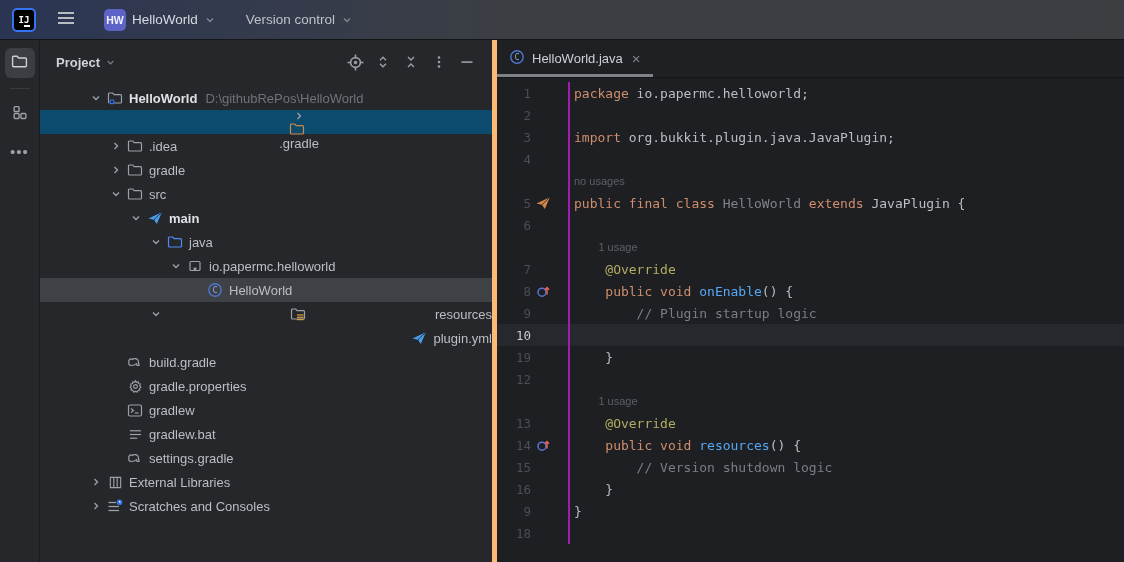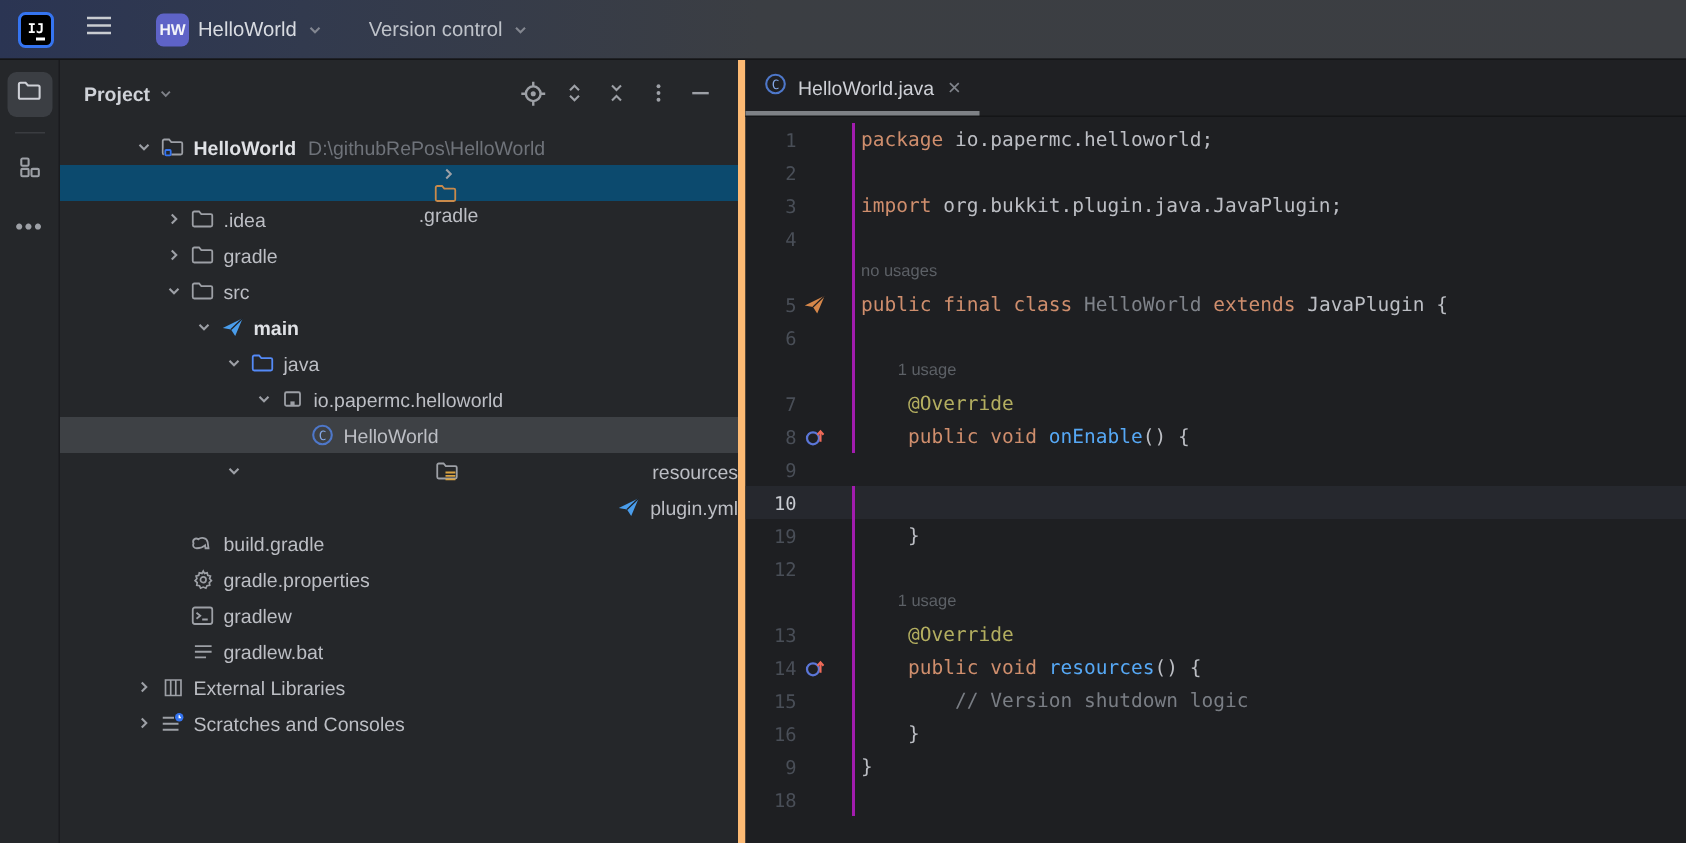--- a/index.html
+++ b/index.html
@@ -385,20 +385,29 @@
               <svg width="15" height="13" viewBox="0 0 16 14">
                 <g stroke="#9DA0A6" stroke-width="1.3">
                   <line x1="2" y1="3" x2="14" y2="3"></line>
                   <line x1="2" y1="7" x2="14" y2="7"></line>
                   <line x1="2" y1="11" x2="10" y2="11"></line>
                 </g>
               </svg>
             </span>
             <span class="tree-label">gradlew.bat</span>
           </div>
+          <div class="tree-row" style="padding-left: 66px;">
+            <span class="tw chev"></span>
+            <span class="tw icon">
+              <svg width="16" height="16" viewBox="0 0 16 16">
+                <path d="M4.2 11.5 c-2.3 0-2.9-1.9-2.2-3.2 c-1-2.3 1.3-4.2 3.2-2.8 c1.9-1.6 5.6-1.2 6.2 1.8 l.6 4.2 h-2 l-.3-1.9 c-1.4 1.3-3.6 1.9-5.5 1.9 z" fill="none" stroke="#9DA0A6" stroke-width="1.2"></path>
+              </svg>
+            </span>
+            <span class="tree-label">settings.gradle</span>
+          </div>
           <div class="tree-row" style="padding-left: 46px;">
             <span class="tw chev">
               <svg width="12" height="12" viewBox="0 0 12 12">
                 <polyline points="4.5,3 7.5,6 4.5,9" fill="none" stroke="#9DA0A6" stroke-width="1.4"></polyline>
               </svg>
             </span>
             <span class="tw icon">
               <svg width="15" height="15" viewBox="0 0 16 16">
                 <g fill="none" stroke="#9DA0A6" stroke-width="1.2">
                   <path d="M2.5 2.5 h11 v11 h-11 z"></path>
@@ -527,20 +536,21 @@
                 </svg>
               </span>
             </div>
             <div class="code"><span class="tk-kw">    public void</span><span class="tk-method"> onEnable</span><span class="tk-plain">() {</span></div>
           </div>
           <div class="code-row">
             <div class="gutter">
               <span class="lnum">9</span>
               <span class="gicon"></span>
             </div>
+            <div class="code"><span class="tk-comment">        // Plugin startup logic</span></div>
           </div>
           <div class="code-row current">
             <div class="gutter">
               <span class="lnum">10</span>
               <span class="gicon"></span>
             </div>
             <div class="code"></div>
           </div>
           <div class="code-row">
             <div class="gutter">

